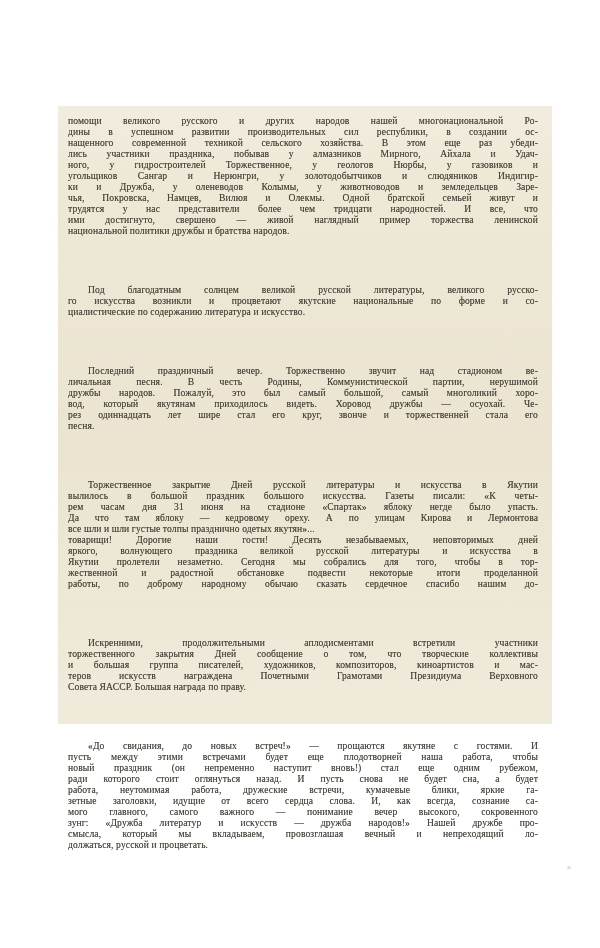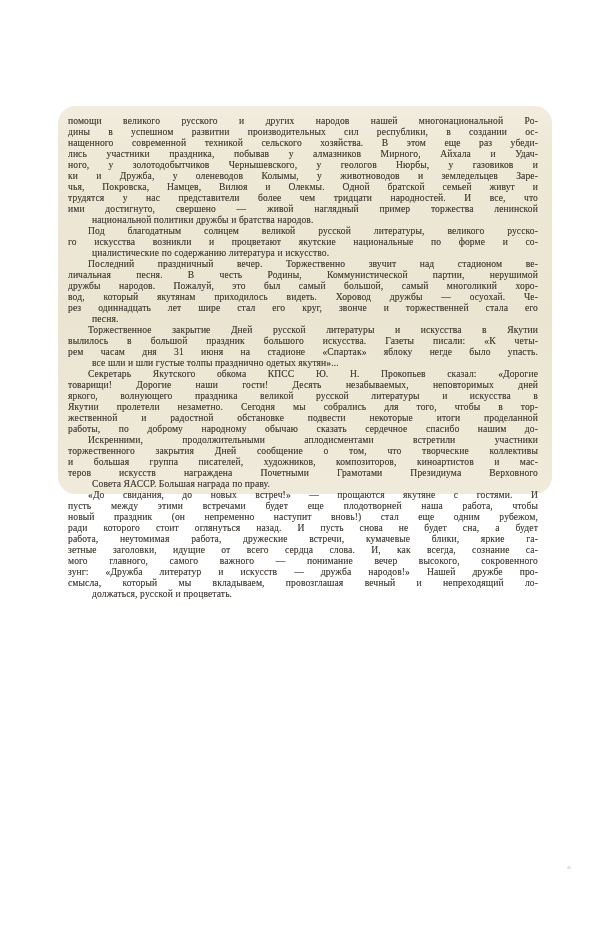--- a/index.html
+++ b/index.html
@@ -12,65 +12,65 @@
   body{
     width:600px;height:948px;
     background:var(--bg);
     font-family:"Liberation Serif", serif;
     overflow:hidden;
   }
   .screen{
     position:relative;width:600px;height:948px;background:var(--bg);
   }
   .scan-page{
-    position:absolute;left:58px;top:106px;width:494px;height:388px;
+    position:absolute;left:58px;top:106px;width:494px;height:618px;
     background:var(--paper);
     background-image:linear-gradient(180deg, rgba(255,255,255,0.20) 0%, rgba(255,255,255,0) 12%, rgba(120,100,60,0.03) 55%, rgba(255,255,255,0.10) 100%);
     box-shadow:0 0 1px rgba(0,0,0,0.06);
-    border-radius:18px;
   }
   .text-block{
     position:absolute;left:10px;top:9px;width:470px;
     color:var(--ink);
     font-size:9.6px;
     line-height:11px;
     letter-spacing:0.1px;
     text-shadow:0 0 0.45px rgba(70,62,50,0.55);
   }
   .para{margin:0;padding:0;}
   .line{
     height:11px;
     overflow:hidden;
     text-align:justify;
     text-align-last:justify;
   }
   .line.endline{
     text-align-last:left;
-    margin-left:24px;
   }
   .line.indent{
     padding-left:20px;
+    margin-top:48px;
   }
   .dust-speck{
     position:absolute;left:567px;top:866px;width:4px;height:3px;
     background:var(--speck);border-radius:50%;opacity:0.85;
   }
 </style>
 </head>
 <body>
 
 <div class="screen">
   <div class="scan-page">
     <div class="text-block">
         <div class="para">
           <div class="line">помощи великого русского и других народов нашей многонациональной Ро-</div>
           <div class="line">дины в успешном развитии производительных сил республики, в создании ос-</div>
           <div class="line">нащенного современной техникой сельского хозяйства. В этом еще раз убеди-</div>
           <div class="line">лись участники праздника, побывав у алмазников Мирного, Айхала и Удач-</div>
-          <div class="line">ного, у золотодобытчиков Чернышевского, у геологов Нюрбы, у газовиков и</div>
+          <div class="line">ного, у гидростроителей Торжественное, у геологов Нюрбы, у газовиков и</div>
+          <div class="line">угольщиков Сангар и Нерюнгри, у золотодобытчиков и слюдяников Индигир-</div>
           <div class="line">ки и Дружба, у оленеводов Колымы, у животноводов и земледельцев Заре-</div>
           <div class="line">чья, Покровска, Намцев, Вилюя и Олекмы. Одной братской семьей живут и</div>
           <div class="line">трудятся у нас представители более чем тридцати народностей. И все, что</div>
           <div class="line">ими достигнуто, свершено — живой наглядный пример торжества ленинской</div>
           <div class="line endline">национальной политики дружбы и братства народов.</div>
         </div>
         <div class="para">
           <div class="line indent">Под благодатным солнцем великой русской литературы, великого русско-</div>
           <div class="line">го искусства возникли и процветают якутские национальные по форме и со-</div>
           <div class="line endline">циалистические по содержанию литература и искусство.</div>
@@ -80,24 +80,24 @@
           <div class="line">личальная песня. В честь Родины, Коммунистической партии, нерушимой</div>
           <div class="line">дружбы народов. Пожалуй, это был самый большой, самый многоликий хоро-</div>
           <div class="line">вод, который якутянам приходилось видеть. Хоровод дружбы — осуохай. Че-</div>
           <div class="line">рез одиннадцать лет шире стал его круг, звонче и торжественней стала его</div>
           <div class="line endline">песня.</div>
         </div>
         <div class="para">
           <div class="line indent">Торжественное закрытие Дней русской литературы и искусства в Якутии</div>
           <div class="line">вылилось в большой праздник большого искусства. Газеты писали: «К четы-</div>
           <div class="line">рем часам дня 31 июня на стадионе «Спартак» яблоку негде было упасть.</div>
+          <div class="line">Да что там яблоку — кедровому ореху. А по улицам Кирова и Лермонтова</div>
           <div class="line endline">все шли и шли густые толпы празднично одетых якутян»...</div>
         </div>
         <div class="para">
-          <div class="line indent">Секретарь Якутского обкома КПСС Ю. Н. Прокопьев сказал: «Дорогие</div>
           <div class="line">товарищи! Дорогие наши гости! Десять незабываемых, неповторимых дней</div>
           <div class="line">яркого, волнующего праздника великой русской литературы и искусства в</div>
           <div class="line">Якутии пролетели незаметно. Сегодня мы собрались для того, чтобы в тор-</div>
           <div class="line">жественной и радостной обстановке подвести некоторые итоги проделанной</div>
           <div class="line">работы, по доброму народному обычаю сказать сердечное спасибо нашим до-</div>
         </div>
         <div class="para">
           <div class="line indent">Искренними, продолжительными аплодисментами встретили участники</div>
           <div class="line">торжественного закрытия Дней сообщение о том, что творческие коллективы</div>
           <div class="line">и большая группа писателей, художников, композиторов, киноартистов и мас-</div>

